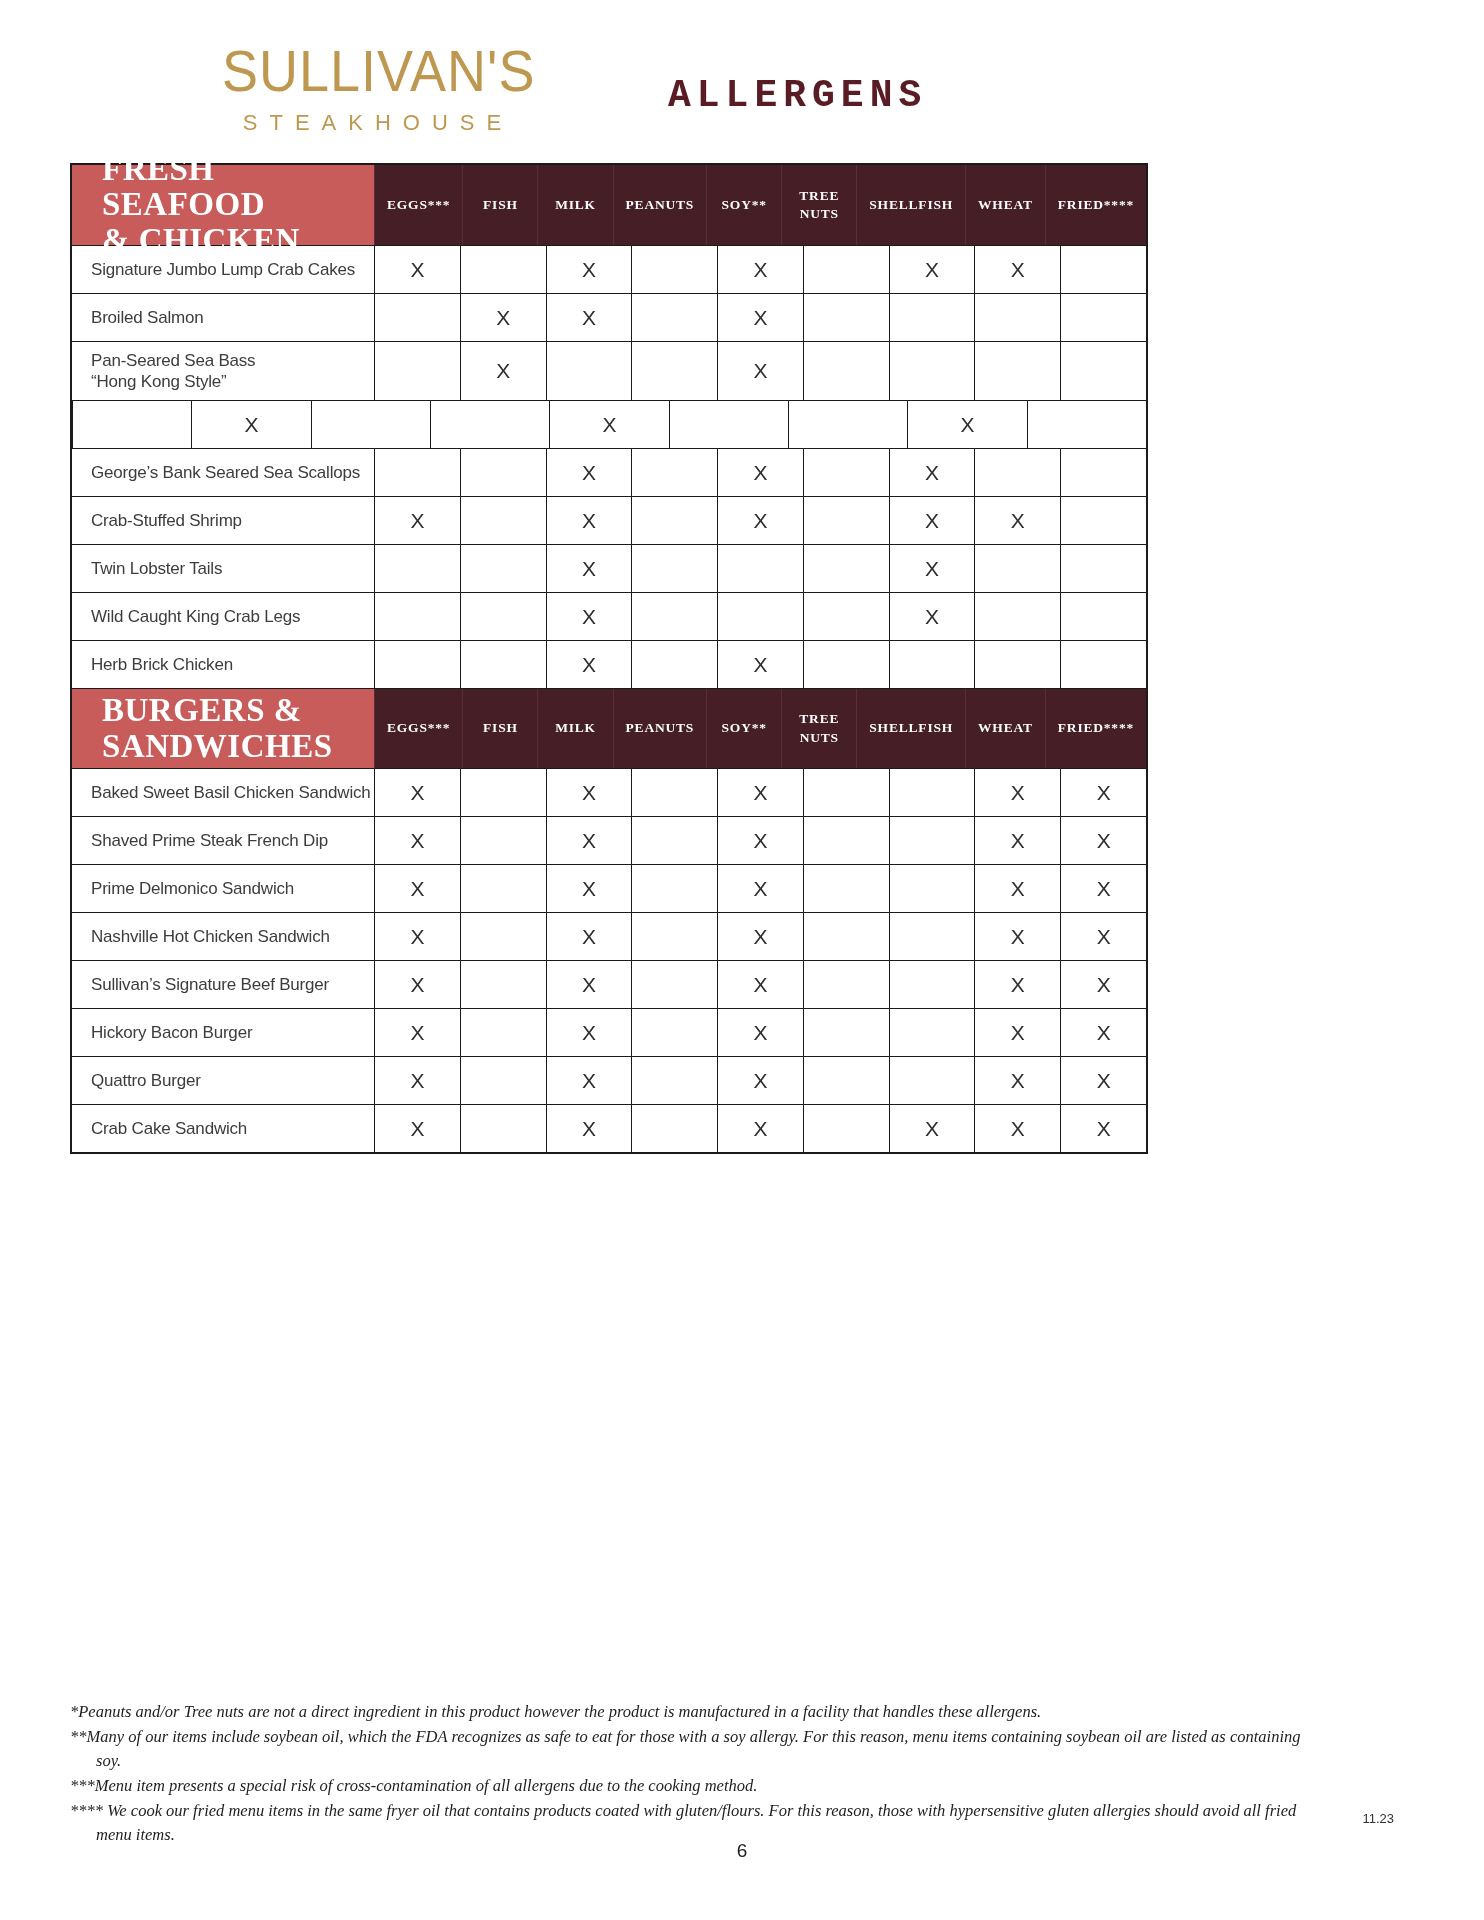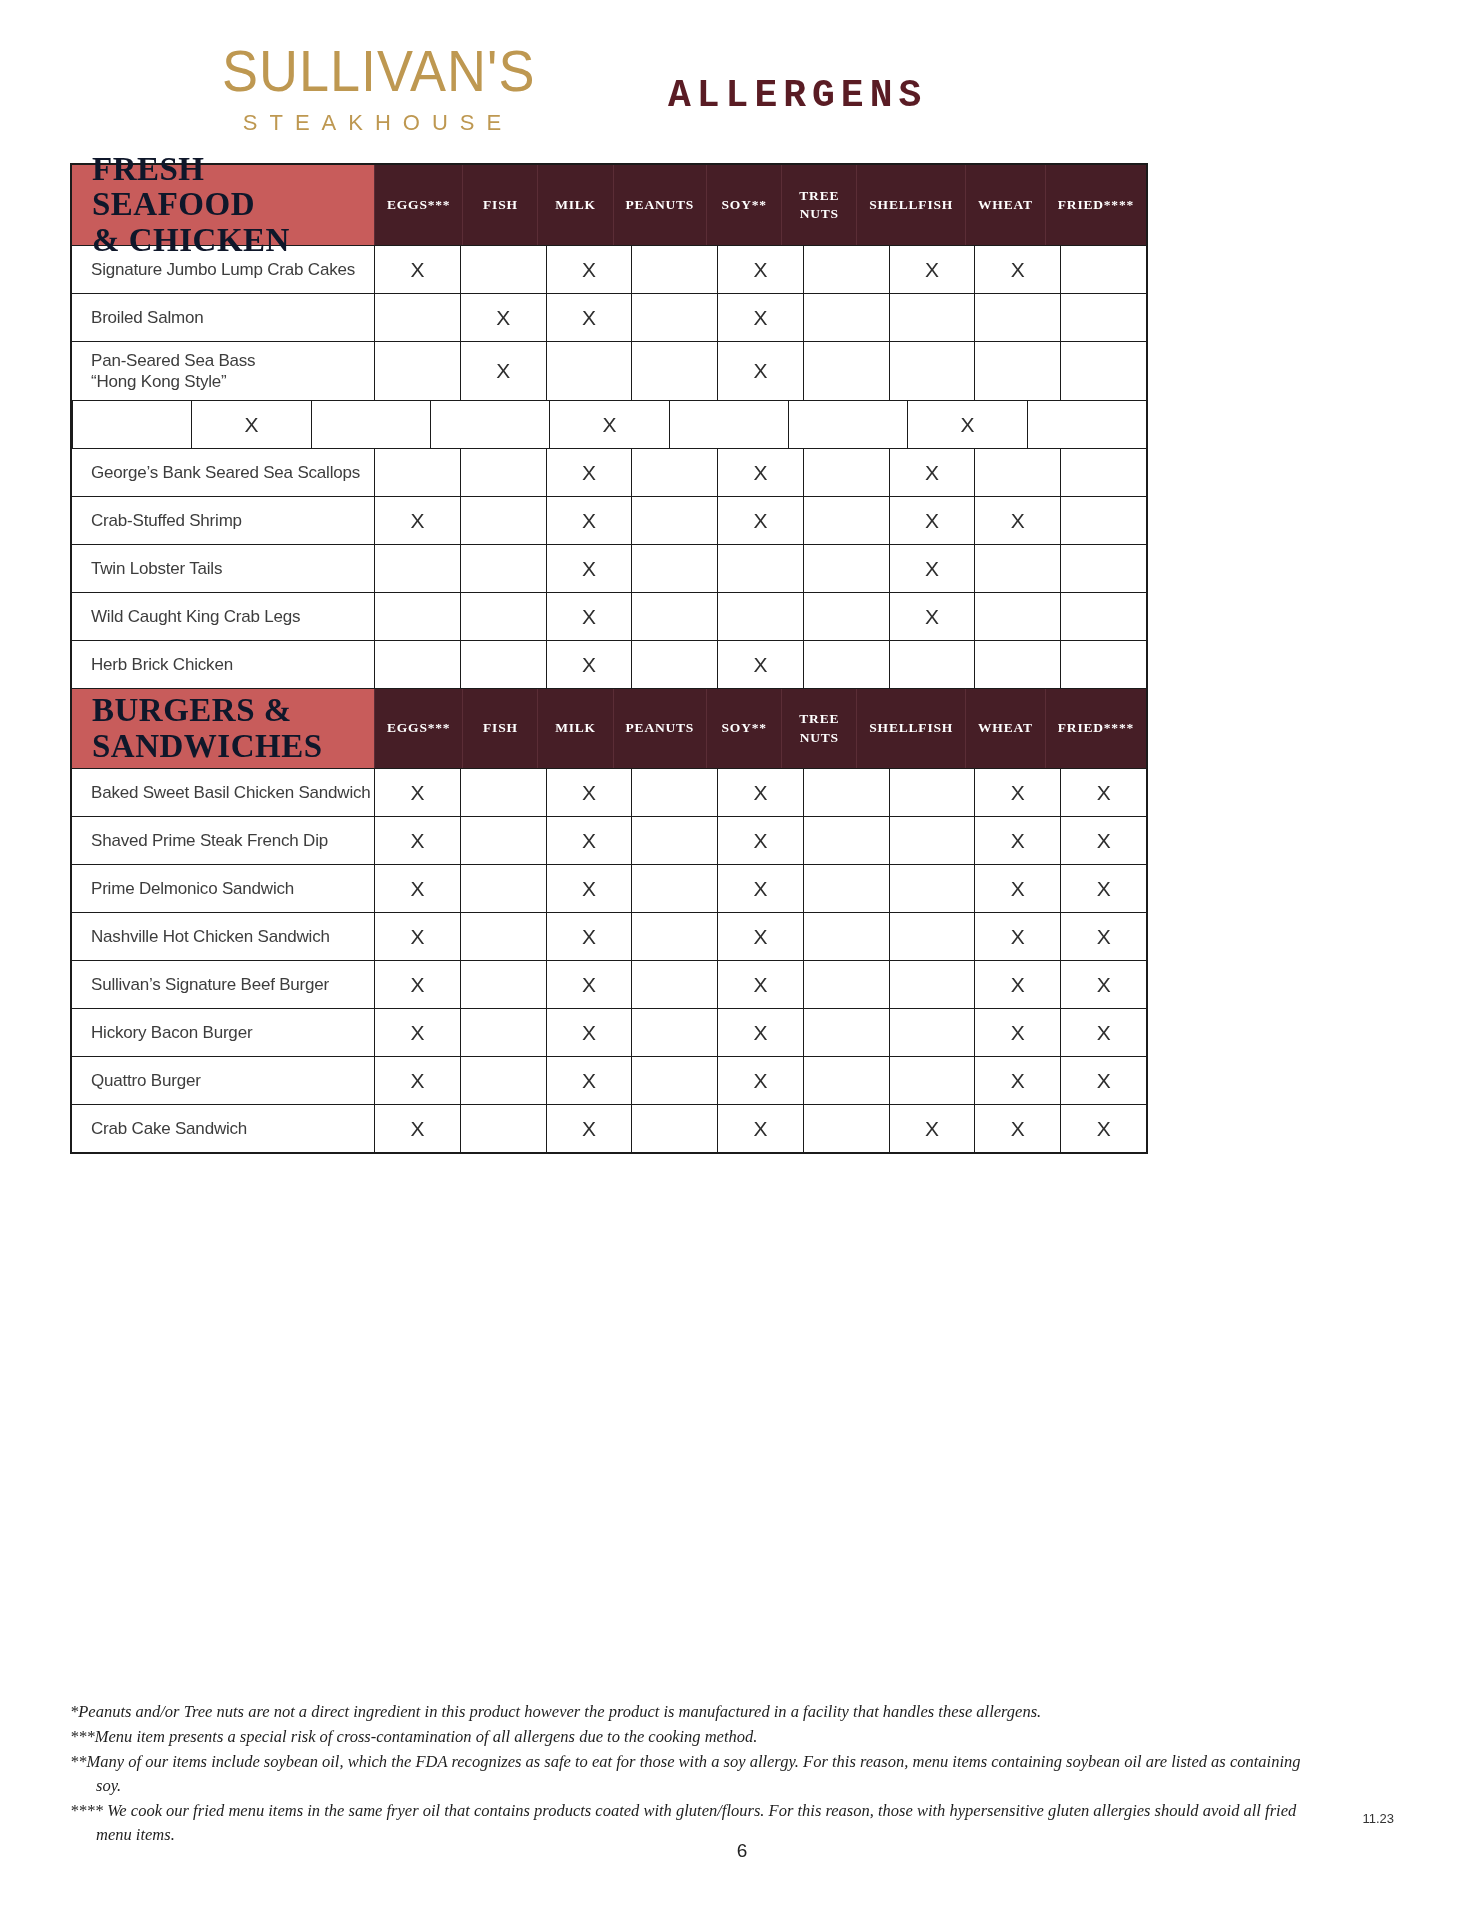--- a/index.html
+++ b/index.html
@@ -34,25 +34,25 @@
   }
 
   
   .tables{
     position:absolute;left:70px;top:163px;width:1078px;
     border:2px solid var(--line);
   }
   .thead-row{display:flex;height:80px;}
   .thead-row.not-first{border-top:1.5px solid var(--line);}
   .thead-title{
-    width:302px;flex:0 0 302px;background:var(--salmon);color:#0f172a;
+    width:302px;flex:0 0 302px;background:var(--salmon);color:#ffffff;
     font-family:"Liberation Serif",serif;font-weight:700;
     font-size:33px;line-height:1.08;letter-spacing:0.5px;
     display:flex;flex-direction:column;justify-content:center;
-    padding-left:20px;
+    padding-left:30px;
   }
   .thead-cell{
     flex:1 1 0;background:var(--maroon);color:#fff;
     font-family:"Liberation Serif",serif;font-weight:700;
     font-size:13.5px;letter-spacing:0.8px;line-height:1.35;
     display:flex;align-items:center;justify-content:center;text-align:center;
     padding:0 12px;border-left:1px solid #5b2d36;
   }
   .trow{display:flex;min-height:48px;border-top:1.5px solid var(--line);background:#fff;}
   .name-cell{
@@ -357,21 +357,21 @@
         <div class="mark-cell">X</div>
         <div class="mark-cell"></div>
         <div class="mark-cell">X</div>
         <div class="mark-cell">X</div>
         <div class="mark-cell">X</div>
       </div>
     </div>
 
   <div class="footnotes" id="footnotes-root">
       <div class="footnote">*Peanuts and/or Tree nuts are not a direct ingredient in this product however the product is manufactured in a facility that handles these allergens.</div>
+      <div class="footnote">**Many of our items include soybean oil, which the FDA recognizes as safe to eat for those with a soy allergy. For this reason, menu items containing soybean oil are listed as containing soy.</div>
       <div class="footnote">***Menu item presents a special risk of cross-contamination of all allergens due to the cooking method.</div>
-      <div class="footnote">**Many of our items include soybean oil, which the FDA recognizes as safe to eat for those with a soy allergy. For this reason, menu items containing soybean oil are listed as containing soy.</div>
       <div class="footnote">**** We cook our fried menu items in the same fryer oil that contains products coated with gluten/flours.  For this reason, those with hypersensitive gluten allergies should avoid all fried menu items.</div>
     </div>
 
   <div class="page-number">6</div>
   <div class="version">11.23</div>
 
 </div>
 
 </body></html>

